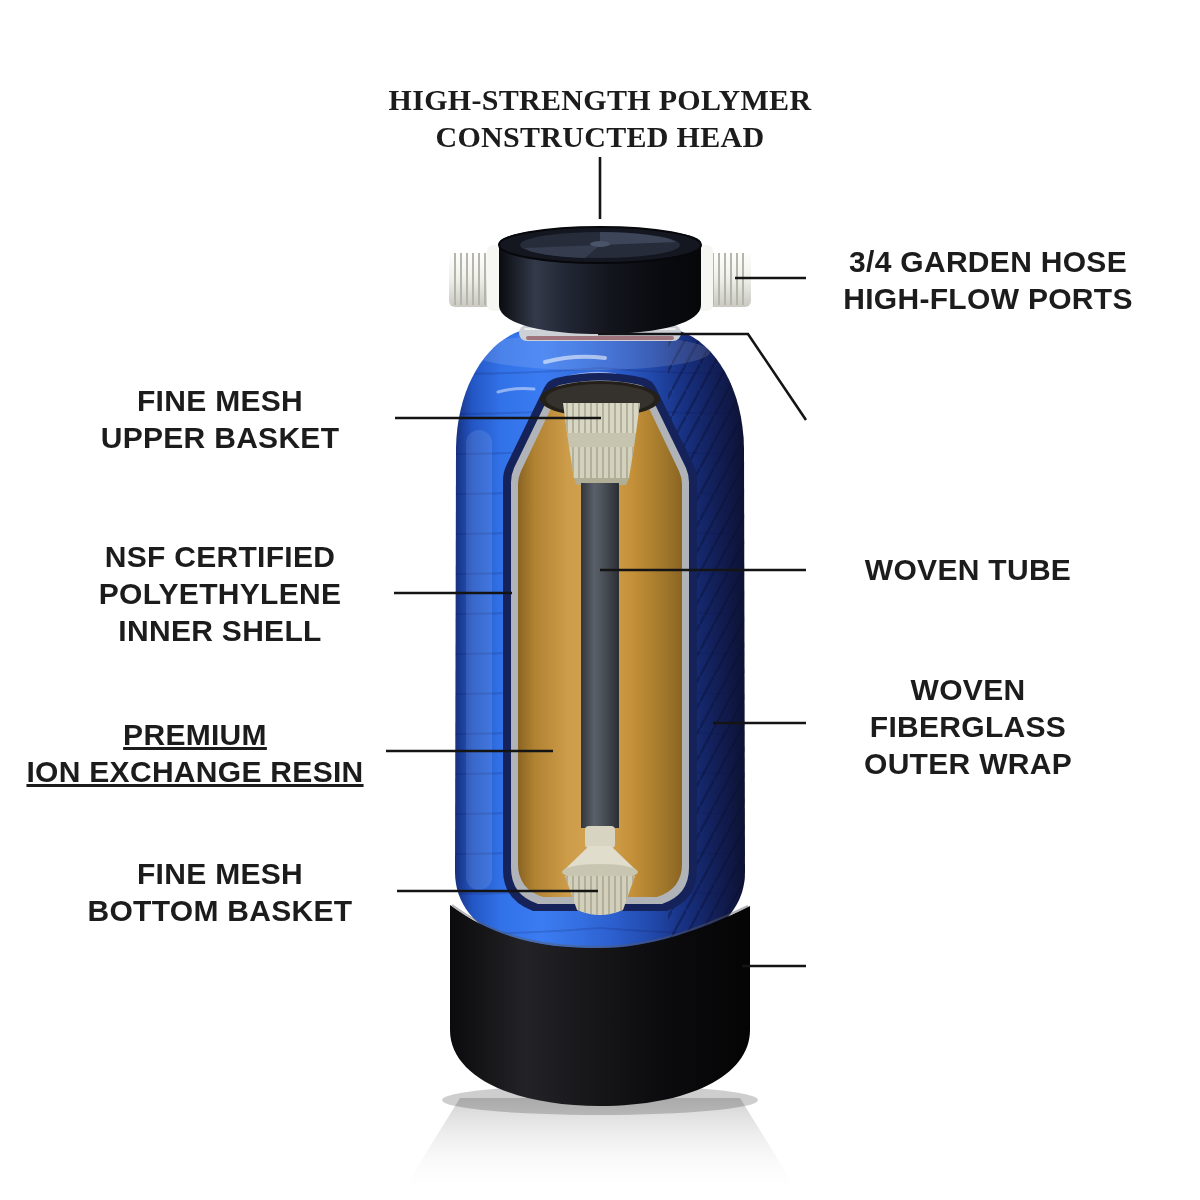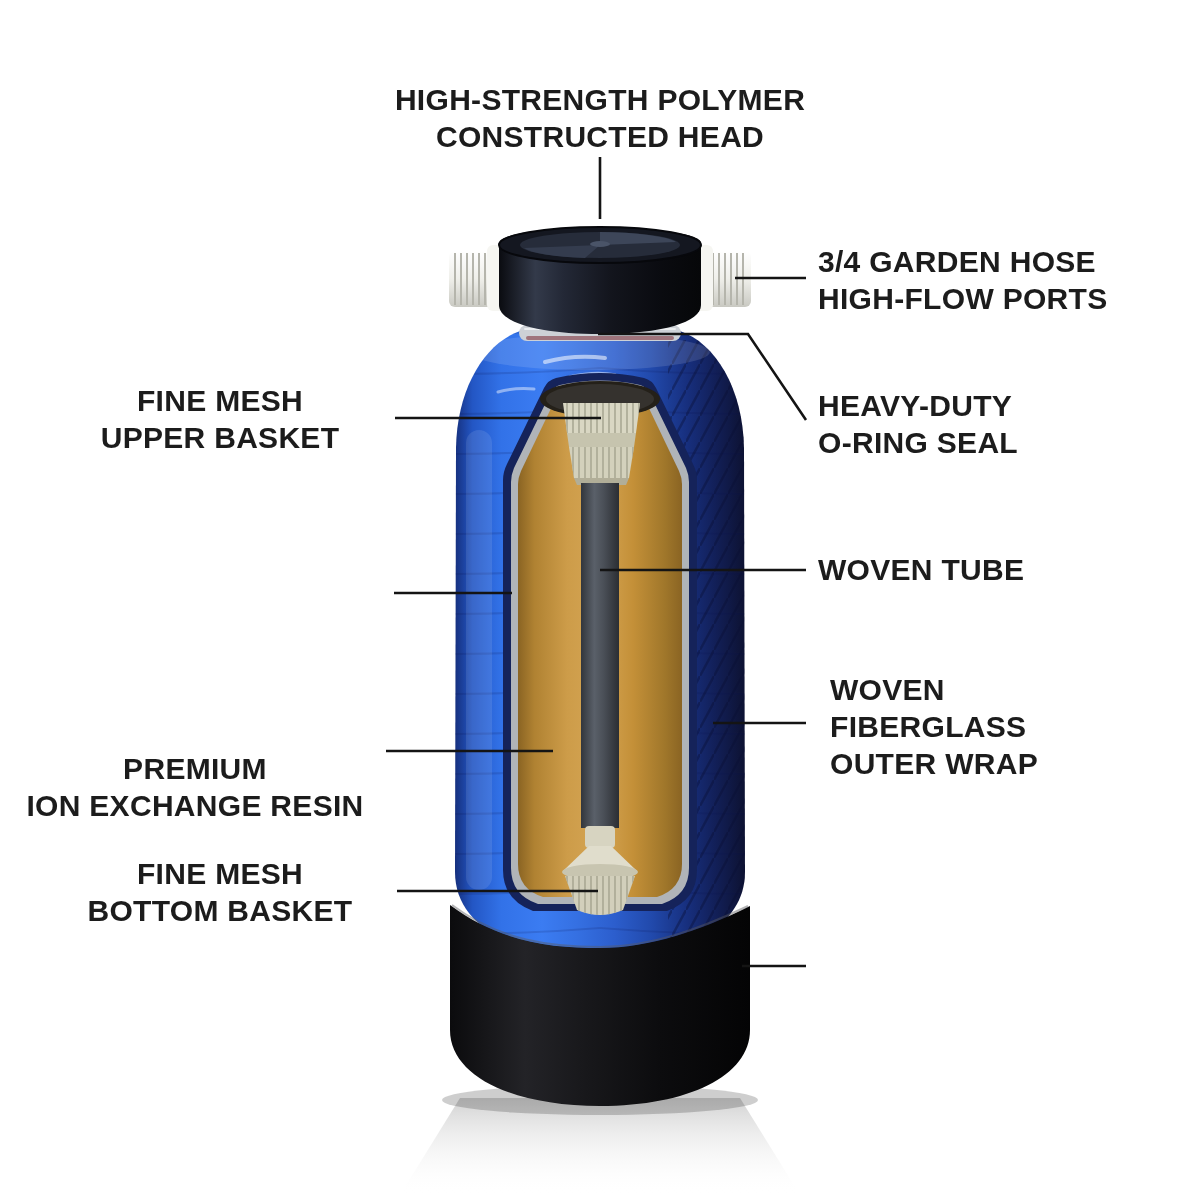--- a/index.html
+++ b/index.html
@@ -2,21 +2,21 @@
 <html><head>
 <meta charset="utf-8">
 <style>
   html,body{margin:0;padding:0;background:#ffffff;}
   .stage{position:relative;width:1200px;height:1200px;background:#ffffff;overflow:hidden;
          font-family:"Liberation Sans",sans-serif;}
   .art{position:absolute;left:0;top:0;}
   .callout{position:absolute;font-weight:700;font-size:30px;line-height:37px;color:#1c1c1c;
            white-space:pre-line;letter-spacing:0.3px;}
   .c-left{text-align:center;}
-  .c-right{text-align:left;}
+  .c-right{text-align:center;}
   .c-center{text-align:center;}
 </style>
 </head>
 <body>
 
 <div class="stage">
 
   <svg class="art" width="1200" height="1200" viewBox="0 0 1200 1200">
     <defs>
       <linearGradient id="gBlue" x1="0" y1="0" x2="1" y2="0">
@@ -195,39 +195,40 @@
       <line x1="395" y1="418" x2="601" y2="418"></line>
       <line x1="394" y1="593" x2="512" y2="593"></line>
       <line x1="386" y1="751" x2="553" y2="751"></line>
       <line x1="600" y1="570" x2="806" y2="570"></line>
       <line x1="713" y1="723" x2="806" y2="723"></line>
       <line x1="397" y1="891" x2="598" y2="891"></line>
       <line x1="742" y1="966" x2="806" y2="966"></line>
     </g>
   </svg>
 
-  <div class="callout c-center" style="left:280px;top:81px;width:640px;">HIGH-STRENGTH POLYMER
+  <div class="callout c-center" style="left:280px;top:81px;width:640px;font-family:Liberation Serif, serif;">HIGH-STRENGTH POLYMER
 CONSTRUCTED HEAD</div>
 
   <div class="callout c-left" style="left:60px;top:382px;width:320px;">FINE MESH
 UPPER BASKET</div>
 
-
-  <div class="callout c-left" style="left:10px;top:750px;width:370px;">PREMIUM
+  <div class="callout c-left" style="left:60px;top:538px;width:320px;">NSF CERTIFIED
+POLYETHYLENE
+INNER SHELL</div>
+
+  <div class="callout c-left" style="left:10px;top:716px;width:370px;text-decoration:underline;">PREMIUM
 ION EXCHANGE RESIN</div>
 
   <div class="callout c-left" style="left:60px;top:855px;width:320px;">FINE MESH
 BOTTOM BASKET</div>
 
   <div class="callout c-right" style="left:818px;top:243px;width:340px;">3/4 GARDEN HOSE
 HIGH-FLOW PORTS</div>
 
-  <div class="callout c-right" style="left:818px;top:387px;width:300px;">HEAVY-DUTY
-O-RING SEAL</div>
 
   <div class="callout c-right" style="left:818px;top:551px;width:300px;">WOVEN TUBE</div>
 
-  <div class="callout c-right" style="left:818px;top:671px;width:300px;margin-left:12px;">WOVEN
+  <div class="callout c-right" style="left:818px;top:671px;width:300px;">WOVEN
 FIBERGLASS
 OUTER WRAP</div>
 
 
 </div>
 
 </body></html>

